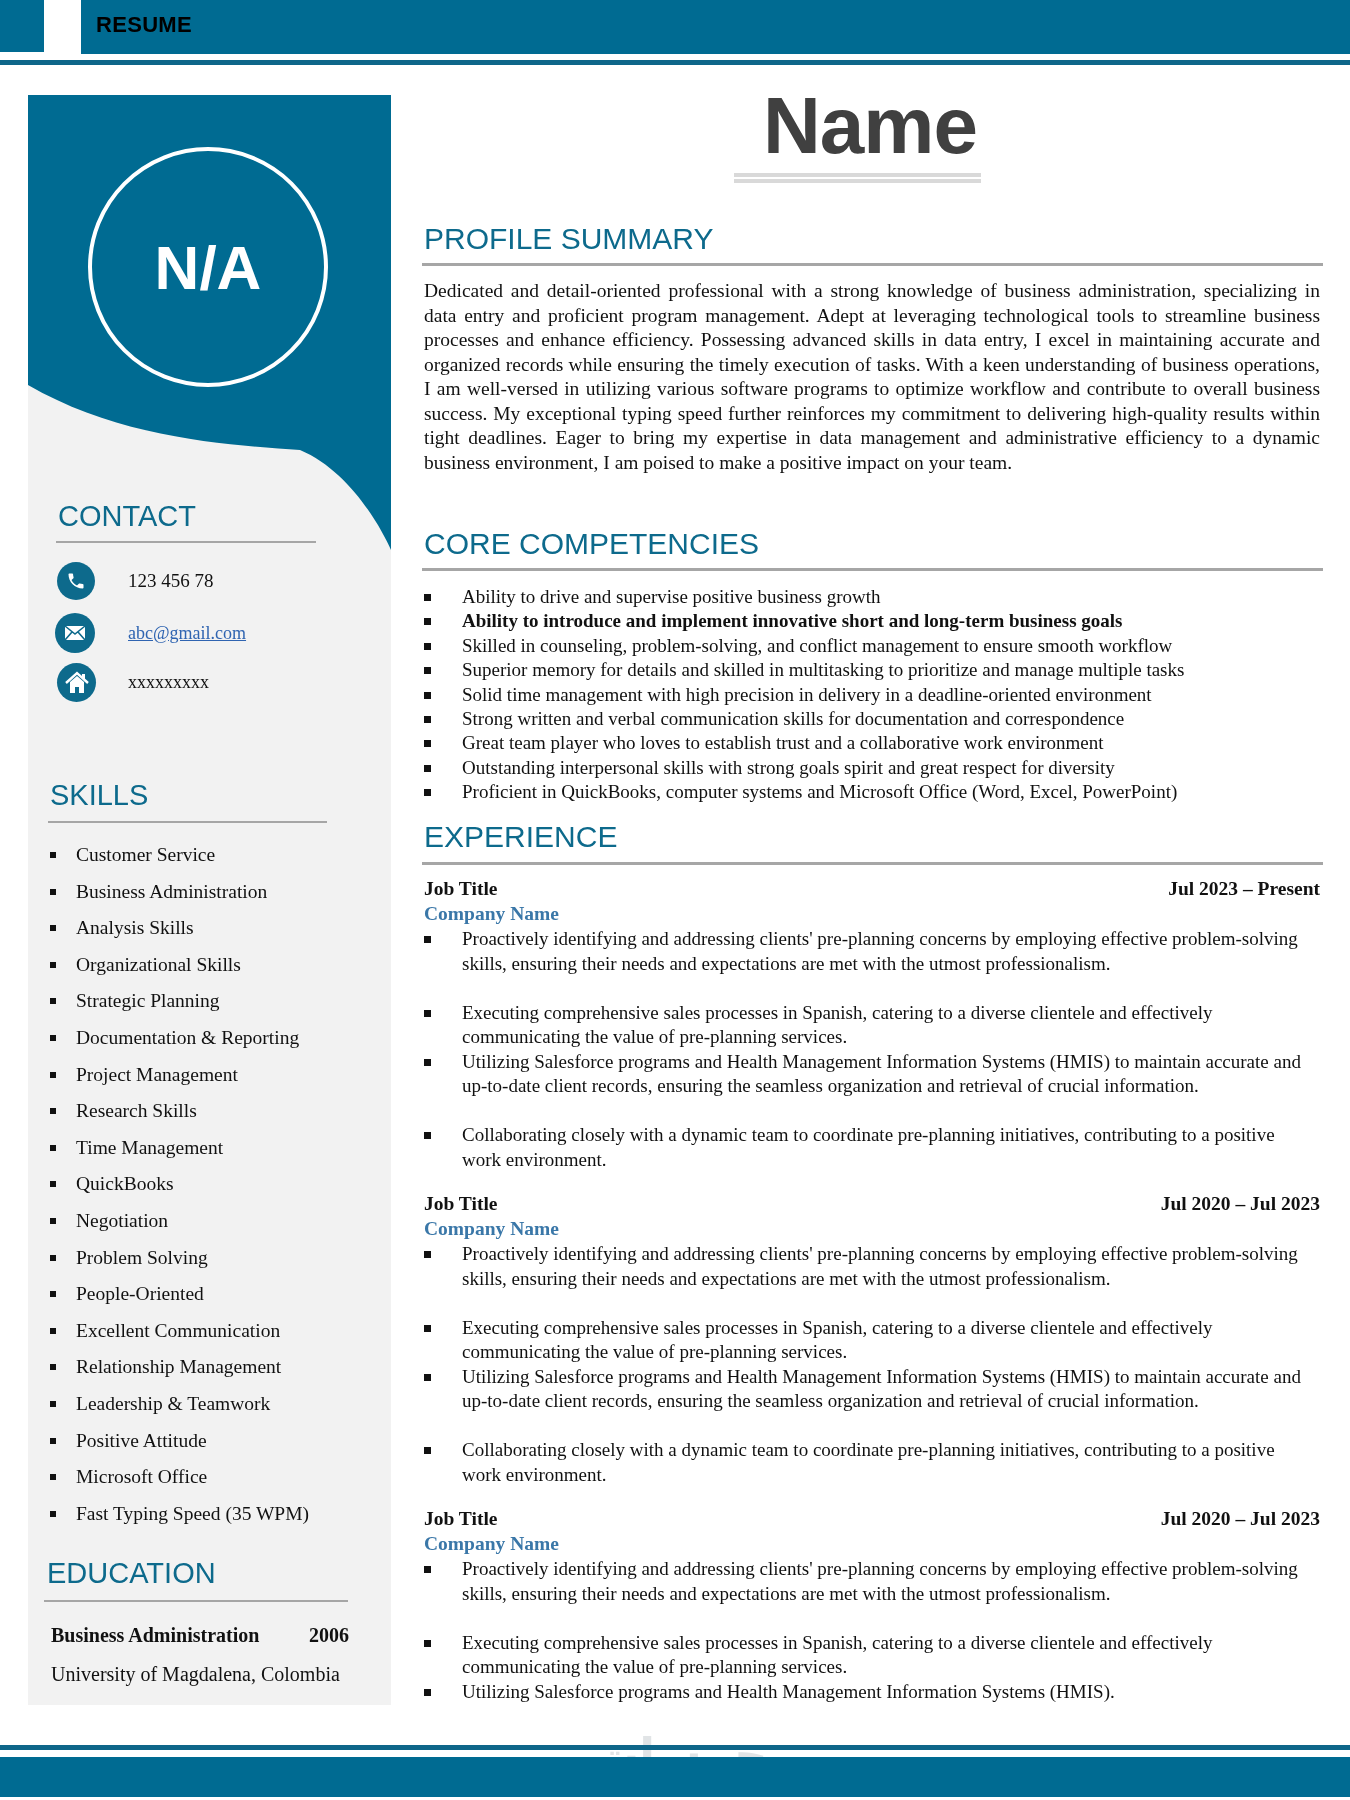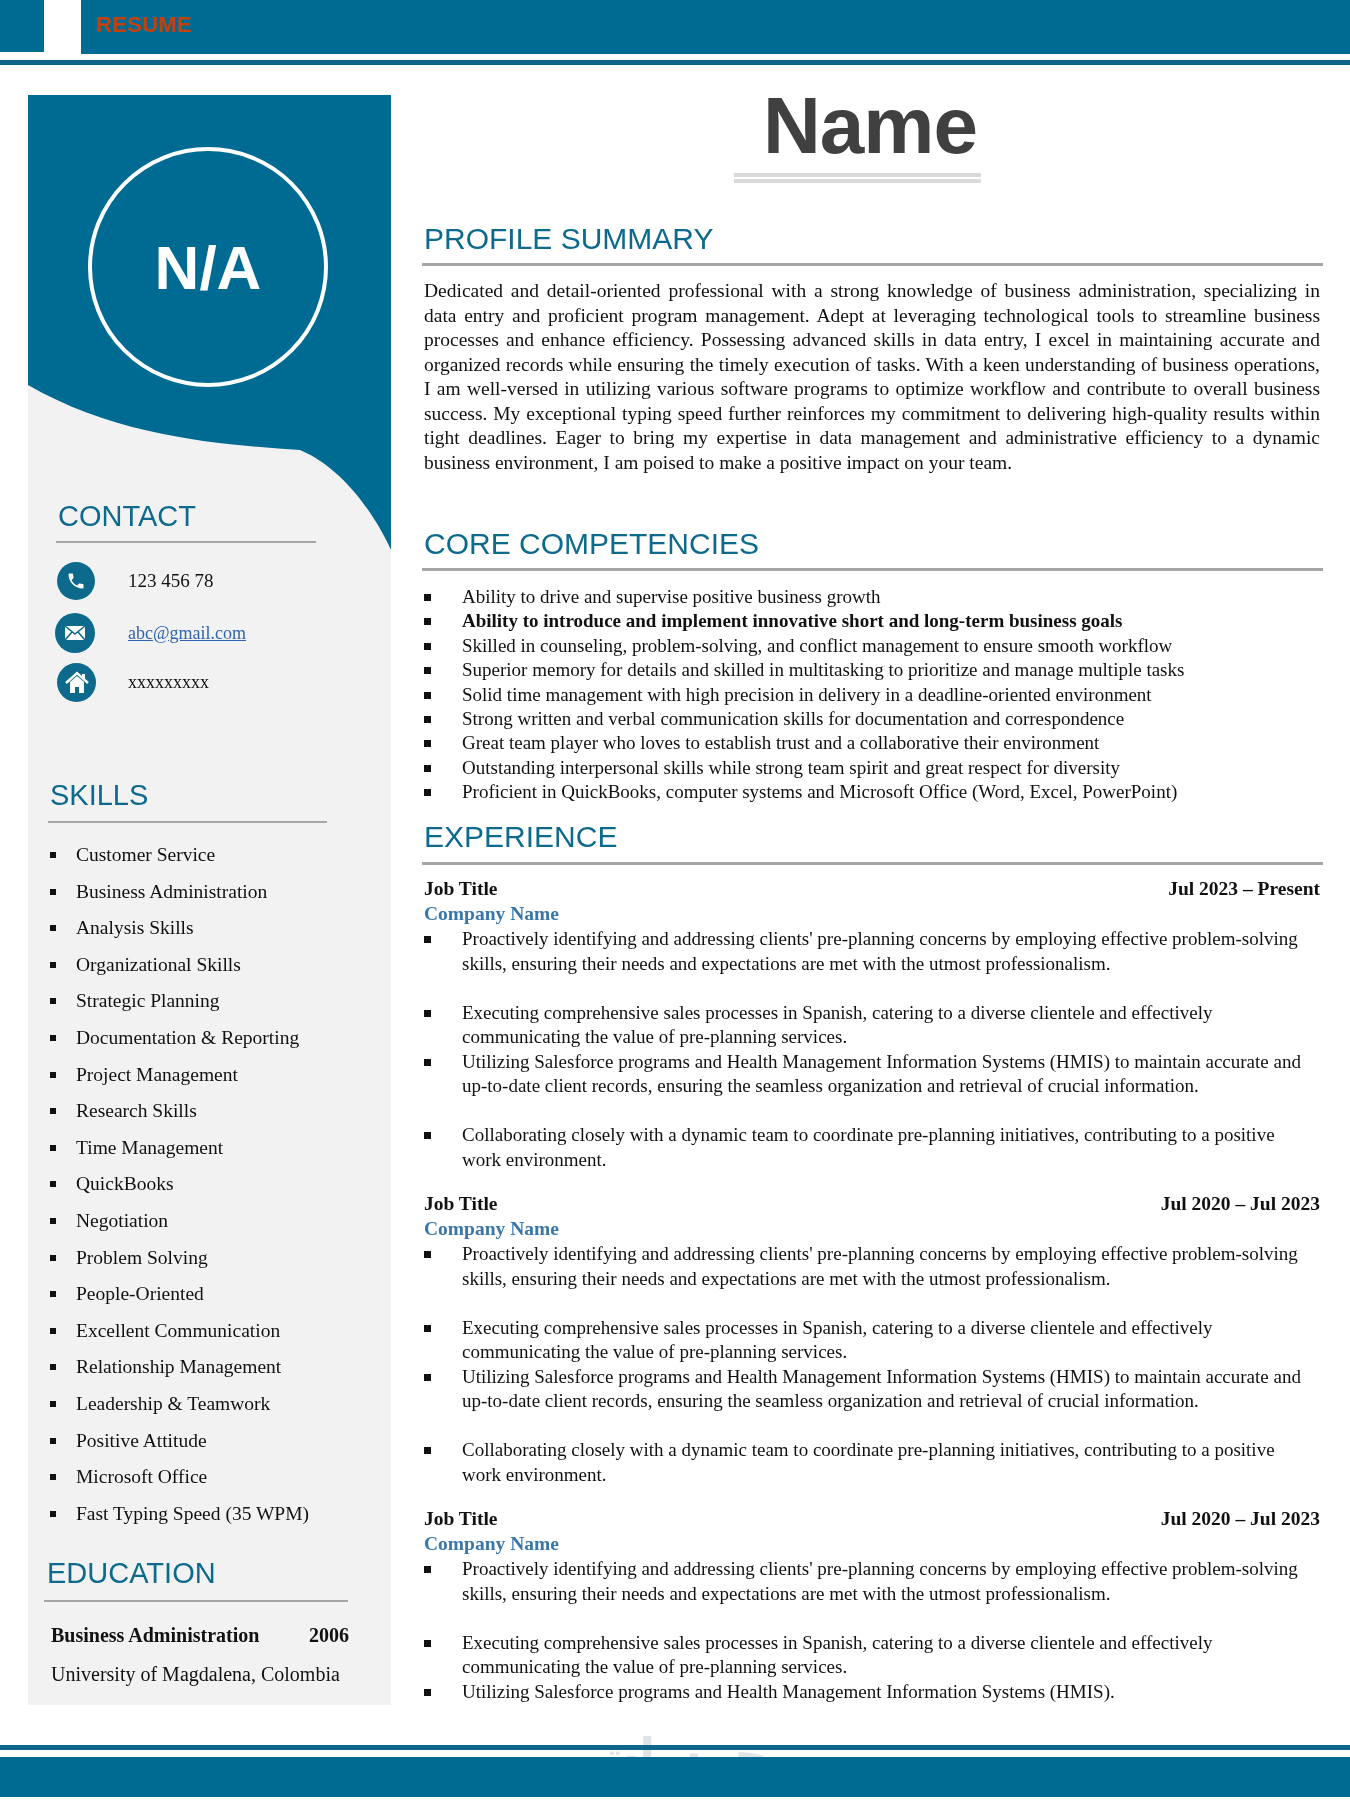--- a/index.html
+++ b/index.html
@@ -3,21 +3,21 @@
 <meta charset="utf-8">
 <style>
   html, body { margin:0; padding:0; }
   body { width:1350px; height:1800px; position:relative; background:#ffffff; overflow:hidden;
          font-family:"Liberation Serif", serif; color:#111; }
   .abs { position:absolute; }
   .blue { background:#006b92; }
   
   #hdr-left { left:0; top:0; width:44px; height:52px; }
   #hdr-main { left:81px; top:0; width:1269px; height:54px; }
-  #hdr-title { left:96px; top:12px; color:#c2410c; font-family:"Liberation Sans", sans-serif; font-weight:bold; font-size:22px; letter-spacing:0.3px; }
+  #hdr-title { left:96px; top:12px; color:#000000; font-family:"Liberation Sans", sans-serif; font-weight:bold; font-size:22px; letter-spacing:0.3px; }
   #hdr-line { left:0; top:60px; width:1350px; height:5px; background:#0e6689; }
   
   #ftr-line { left:0; top:1745px; width:1350px; height:5px; background:#0e6689; }
   #ftr-bar { left:0; top:1757px; width:1350px; height:40px; }
   #watermark { left:593px; top:1728px; font-family:"DejaVu Sans", sans-serif; font-size:46px; color:rgba(200,205,210,0.55); font-weight:bold; }
   
   #sidebar { left:28px; top:95px; width:363px; height:1610px; background:#f2f2f2; }
   #sidebar-shape { left:28px; top:95px; width:363px; height:460px; }
   #avatar { left:88px; top:147px; width:240px; height:240px; border:4px solid #fff; border-radius:50%; box-sizing:border-box;
             display:flex; align-items:center; justify-content:center; color:#fff; font-family:"Liberation Sans", sans-serif; font-weight:bold; font-size:62px; }
@@ -204,25 +204,25 @@
     <div class="bul" style="top: 682.6px; height: 24px;">
       <span class="sqb"></span>
       <span class="txt">Solid time management with high precision in delivery in a deadline-oriented environment</span>
     </div>
     <div class="bul" style="top: 707px; height: 24px;">
       <span class="sqb"></span>
       <span class="txt">Strong written and verbal communication skills for documentation and correspondence</span>
     </div>
     <div class="bul" style="top: 731.4px; height: 24px;">
       <span class="sqb"></span>
-      <span class="txt">Great team player who loves to establish trust and a collaborative their environment</span>
+      <span class="txt">Great team player who loves to establish trust and a collaborative work environment</span>
     </div>
     <div class="bul" style="top: 755.8px; height: 24px;">
       <span class="sqb"></span>
-      <span class="txt">Outstanding interpersonal skills while strong team spirit and great respect for diversity</span>
+      <span class="txt">Outstanding interpersonal skills with strong goals spirit and great respect for diversity</span>
     </div>
     <div class="bul" style="top: 780.2px; height: 24px;">
       <span class="sqb"></span>
       <span class="txt">Proficient in QuickBooks, computer systems and Microsoft Office (Word, Excel, PowerPoint)</span>
     </div>
   </div>
 
 <div class="abs main-h" style="top:820px;">EXPERIENCE</div>
 <div class="abs main-rule" style="top:862px;"></div>
 <div id="exp-list">

